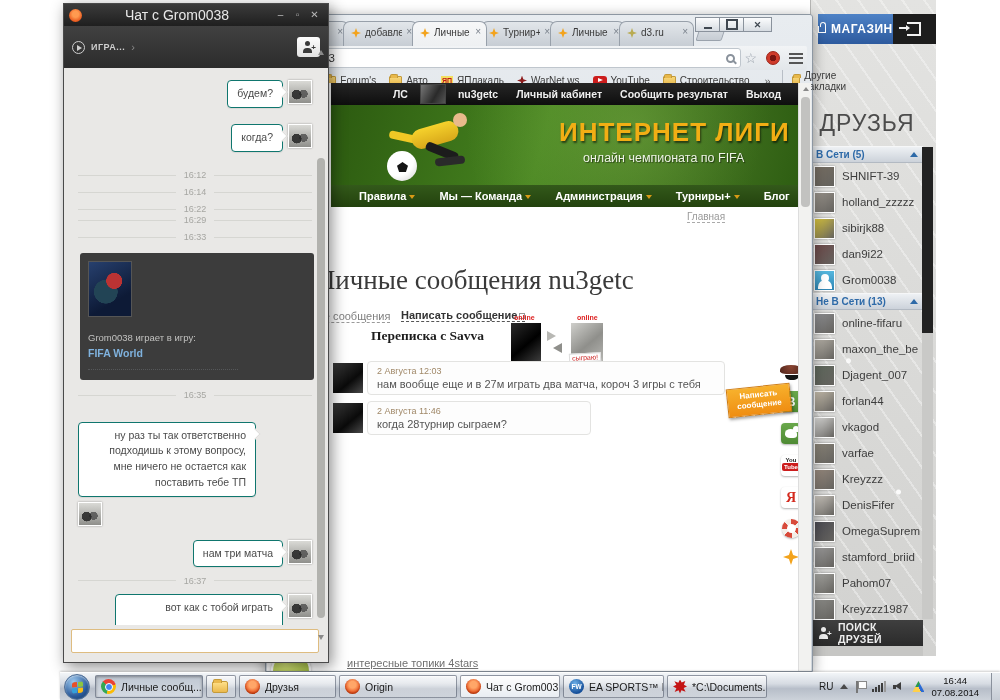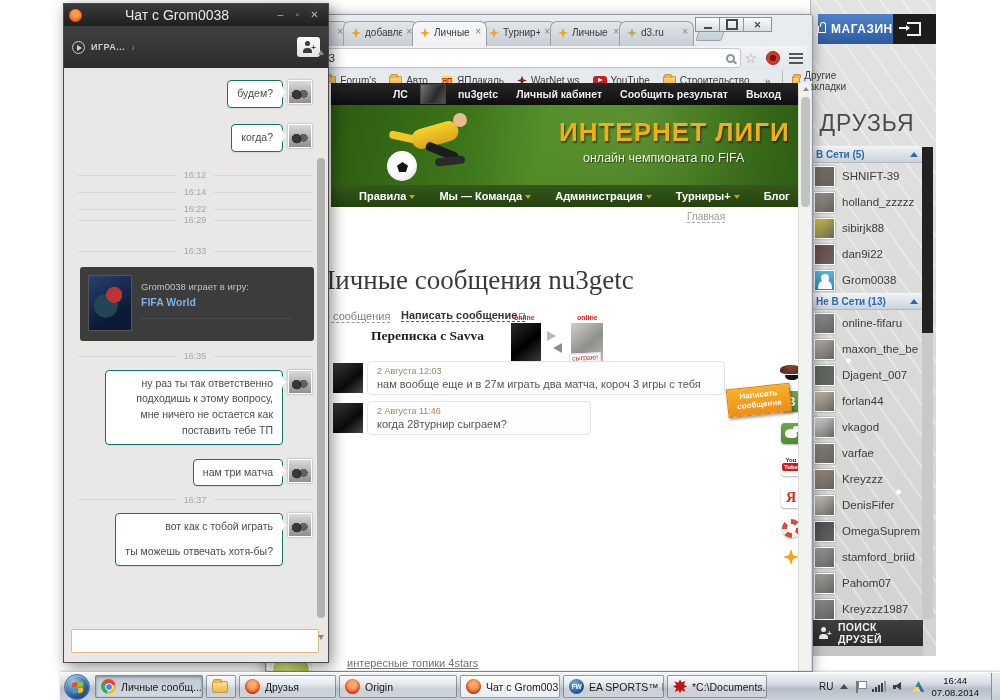--- a/index.html
+++ b/index.html
@@ -547,34 +547,34 @@
       </div>
       <div class="time-row" style="margin-top: 6px;">
         <span>16:14</span>
       </div>
       <div class="time-row" style="margin-top: 6px;">
         <span>16:22</span>
       </div>
       <div class="time-row" style="margin-top: 0;">
         <span>16:29</span>
       </div>
-      <div class="time-row" style="margin-top: 20px;">
+      <div class="time-row" style="margin-top: 6px;">
         <span>16:33</span>
       </div>
-      <div class="game-card" style="margin-top: 10px;">
+      <div class="game-card" style="margin-top: 10px; flex-direction: column;">
         <div class="gc-cover"></div>
         <div>
           <div class="gc-line1">Grom0038 играет в игру:</div>
           <div class="gc-link">FIFA World</div>
         </div>
       </div>
       <div class="time-row" style="margin-top: 10px;">
         <span>16:35</span>
       </div>
-      <div class="msg-row out" style="margin-top: 8px;">
+      <div class="msg-row out" style="margin-top: 21px; flex-direction: column;">
         <div class="bubble">
           <div>ну раз ты так ответственно подходишь к этому вопросу, мне ничего не остается как поставить тебе ТП</div>
         </div>
         <div class="c-av av-photo"></div>
       </div>
       <div class="msg-row out" style="margin-top: 14px;">
         <div class="bubble">
           <div>нам три матча</div>
         </div>
         <div class="c-av av-photo"></div>

